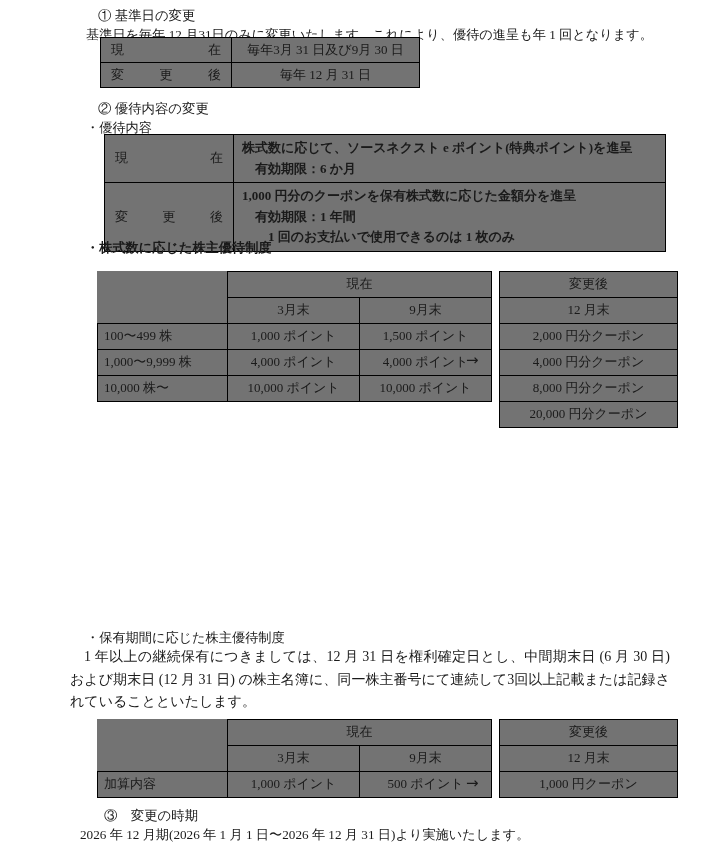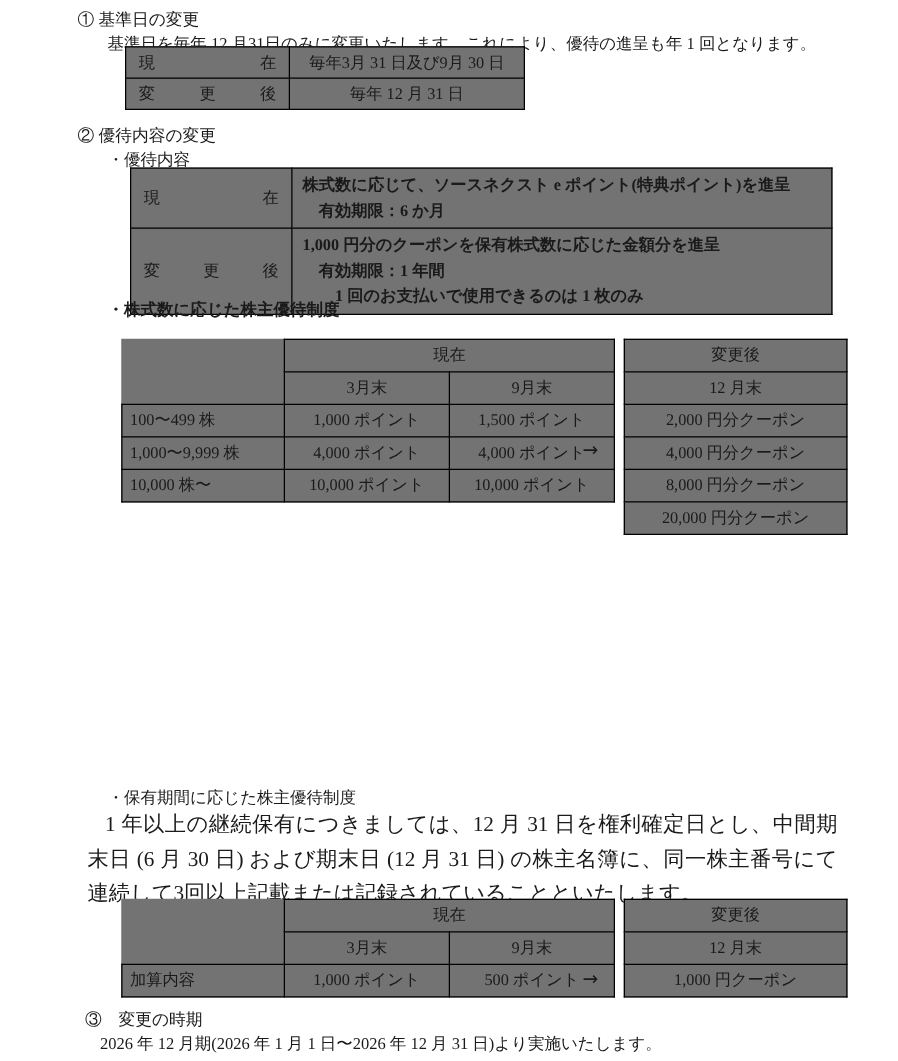--- a/index.html
+++ b/index.html
@@ -23,34 +23,35 @@
     width: 718px;
     height: 849px;
     padding: 0;
   }
 
   
   .sec-head {
     position: absolute;
     white-space: nowrap;
     font-size: 13.4px;
+    margin-left: 36px;
   }
   .body-line {
     position: absolute;
     white-space: nowrap;
     font-size: 13.2px;
   }
   .bullet {
     position: absolute;
     white-space: nowrap;
     font-size: 13.2px;
   }
   .para {
     position: absolute;
-    font-size: 17px;
+    font-size: 14px;
     line-height: 1.62;
     text-align: justify;
     text-justify: inter-ideograph;
   }
 
   
   table {
     border-collapse: collapse;
     position: absolute;
     font-size: 13px;

